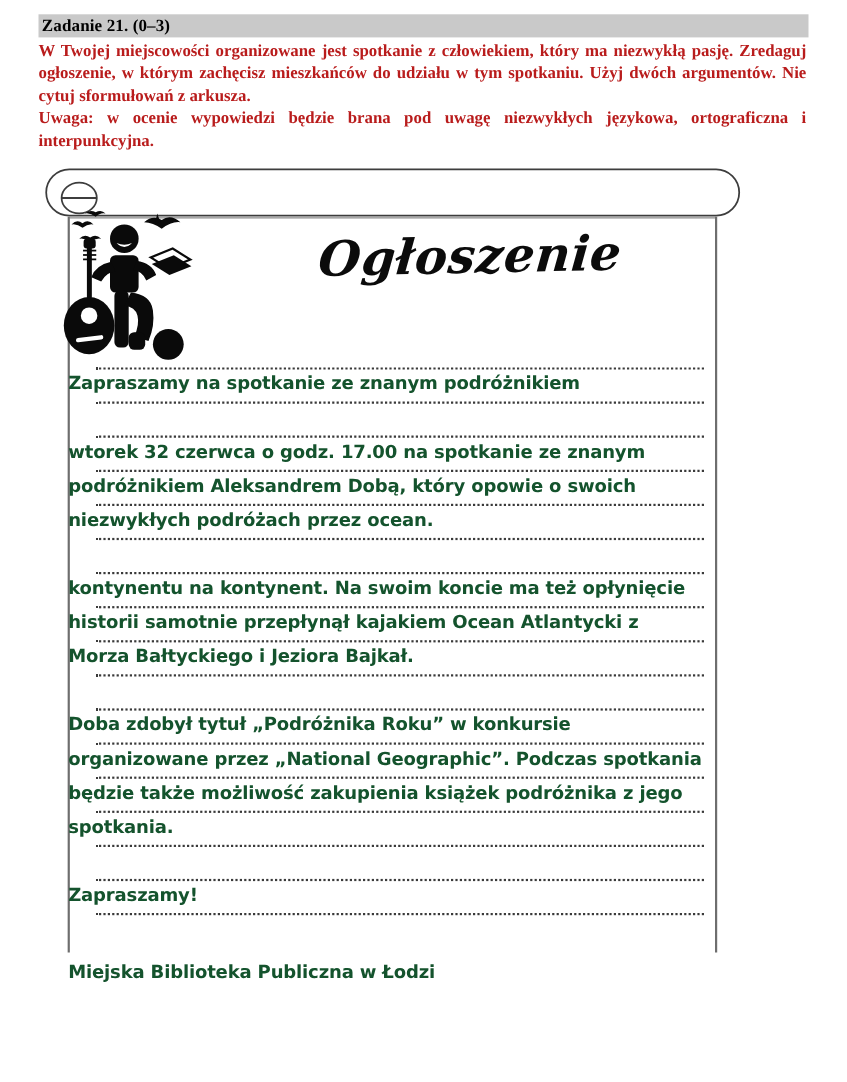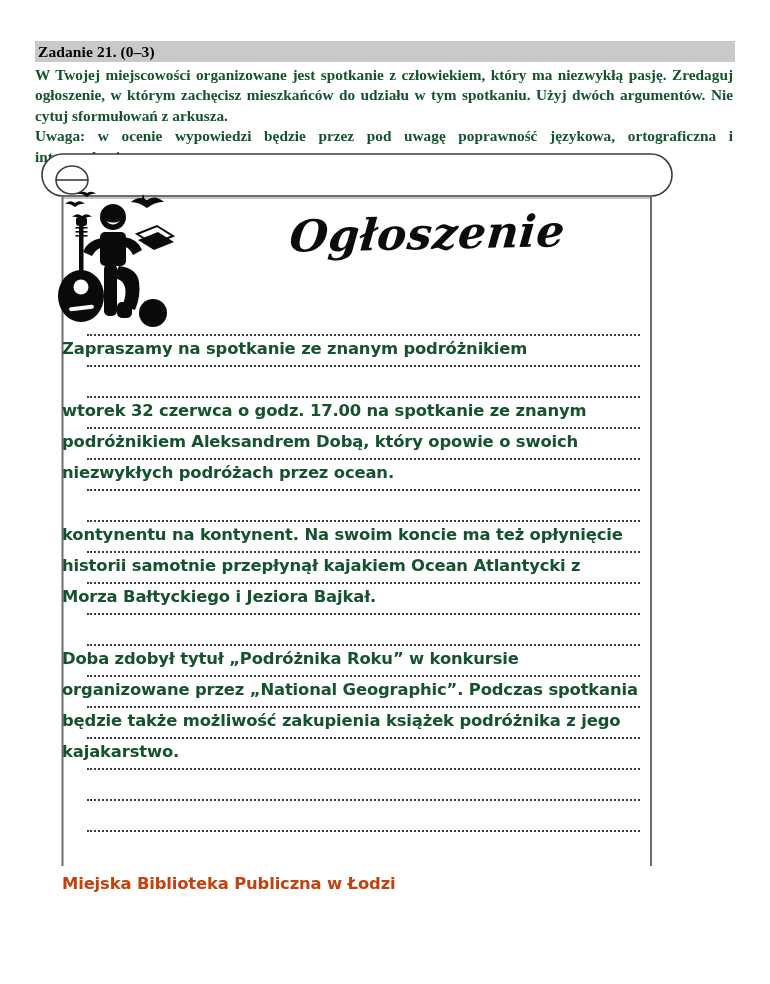--- a/index.html
+++ b/index.html
@@ -15,39 +15,38 @@
     font-family: "Liberation Serif", "DejaVu Serif", serif;
     overflow: hidden;
   }
 
   
   #task-header {
     position: absolute;
     left: 35px;
     top: 13px;
     width: 700px;
-    margin-top: 28px;
   }
   #task-title-bar {
     background: #c9c9c9;
     height: 21px;
     line-height: 21px;
     padding-left: 3px;
     box-sizing: border-box;
     font-weight: bold;
     font-size: 15.5px;
     color: #000;
     letter-spacing: 0.1px;
   }
   #task-instructions {
     margin-top: 3px;
     font-weight: bold;
     font-size: 15.3px;
     line-height: 1.335;
-    color: #14532d;
+    color: #b91c1c;
     text-align: justify;
     padding-right: 2px;
   }
   #task-instructions p {
     margin: 0;
   }
   #task-instructions p.justified {
     text-align: justify;
     text-align-last: left;
   }
@@ -155,21 +154,21 @@
     white-space: nowrap;
   }
 </style>
 </head>
 <body>
 
 <div id="task-header">
   <div id="task-title-bar">Zadanie 21. (0–3)</div>
   <div id="task-instructions">
     <p class="justified">W Twojej miejscowości organizowane jest spotkanie z człowiekiem, który ma niezwykłą pasję. Zredaguj ogłoszenie, w którym zachęcisz mieszkańców do udziału w tym spotkaniu. Użyj dwóch argumentów. Nie cytuj sformułowań z arkusza.</p>
-    <p class="note">Uwaga: w ocenie wypowiedzi będzie przez pod uwagę poprawność językowa, ortograficzna i interpunkcyjna.</p>
+    <p class="note">Uwaga: w ocenie wypowiedzi będzie brana pod uwagę niezwykłych językowa, ortograficzna i interpunkcyjna.</p>
   </div>
 </div>
 
 <div id="answer-scroll">
   <svg id="scroll-svg" viewBox="0 0 655 720" xmlns="http://www.w3.org/2000/svg">
 
     <path d="M 16 4 L 604 4 A 21 21 0 0 1 604 46 L 16 46 A 21 21 0 0 1 16 4 Z" fill="#ffffff" stroke="#3d3d3d" stroke-width="1.6"></path>
 
     <ellipse cx="25" cy="30" rx="16" ry="14" fill="#ffffff" stroke="#3d3d3d" stroke-width="1.6"></ellipse>
     <line x1="9" y1="30" x2="41" y2="30" stroke="#3d3d3d" stroke-width="1.6"></line>
@@ -267,17 +266,20 @@
     </div>
     <div class="ans-para">
       <span class="ans-line">kontynentu na kontynent. Na swoim  koncie ma też opłynięcie</span>
       <span class="ans-line">historii samotnie przepłynął kajakiem Ocean Atlantycki z</span>
       <span class="ans-line">Morza Bałtyckiego i Jeziora Bajkał.</span>
     </div>
     <div class="ans-para">
       <span class="ans-line">Doba zdobył tytuł „Podróżnika Roku” w konkursie</span>
       <span class="ans-line">organizowane przez „National Geographic”. Podczas spotkania</span>
       <span class="ans-line">będzie także możliwość zakupienia książek podróżnika z jego</span>
-      <span class="ans-line">kajakarstwo.</span>
+      <span class="ans-line">spotkania.</span>
+    </div>
+    <div class="ans-para">
+      <span class="ans-line">Zapraszamy!</span>
     </div>
   </div>
 
-<div id="signature-line" style="color: #c2410c;">Miejska Biblioteka Publiczna w Łodzi</div>
+<div id="signature-line" style="color: #14532d;">Miejska Biblioteka Publiczna w Łodzi</div>
 
 </body></html>

